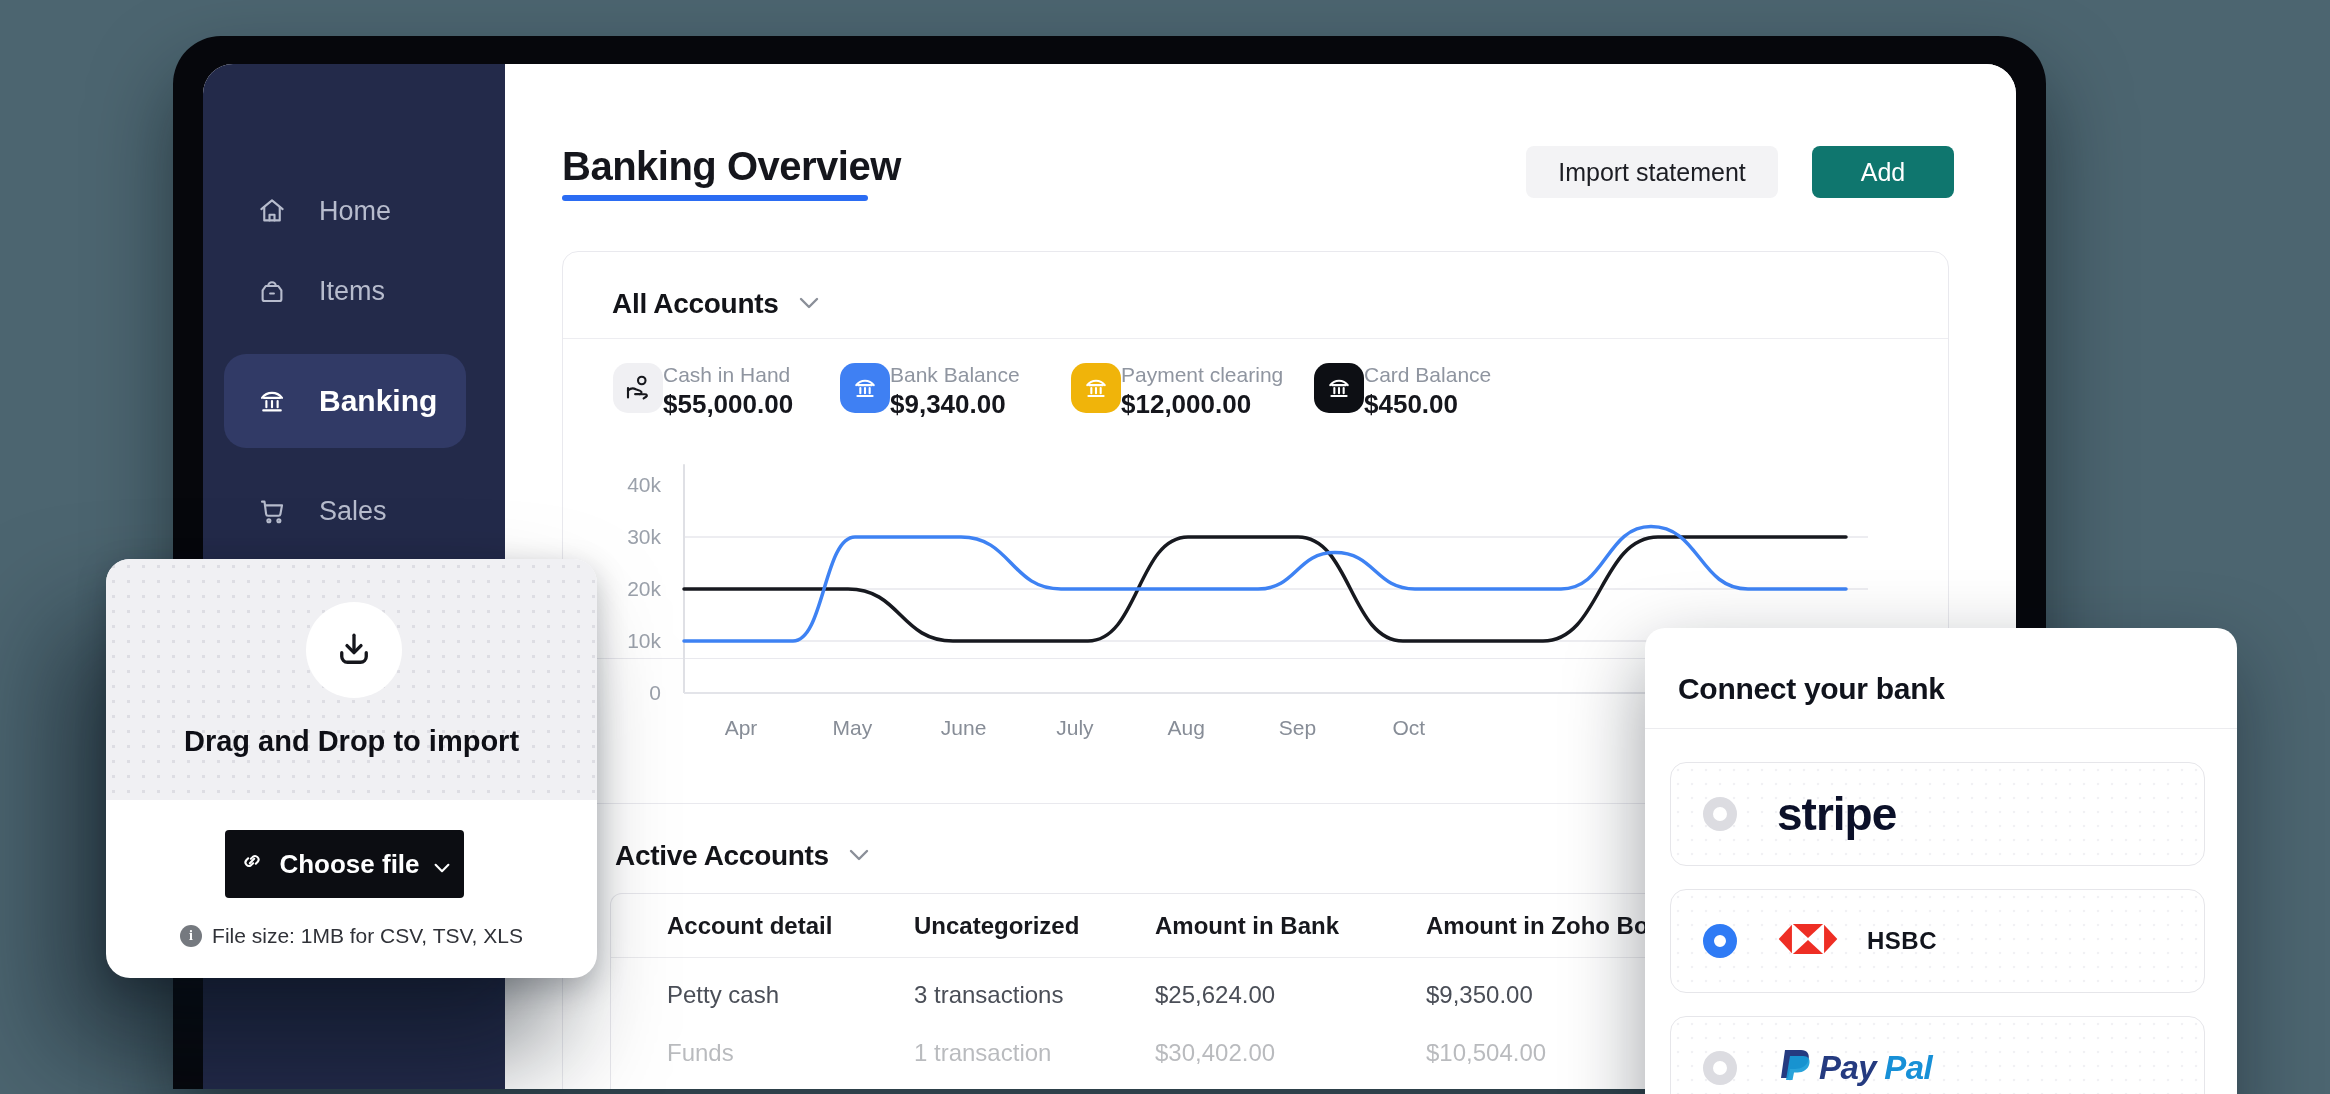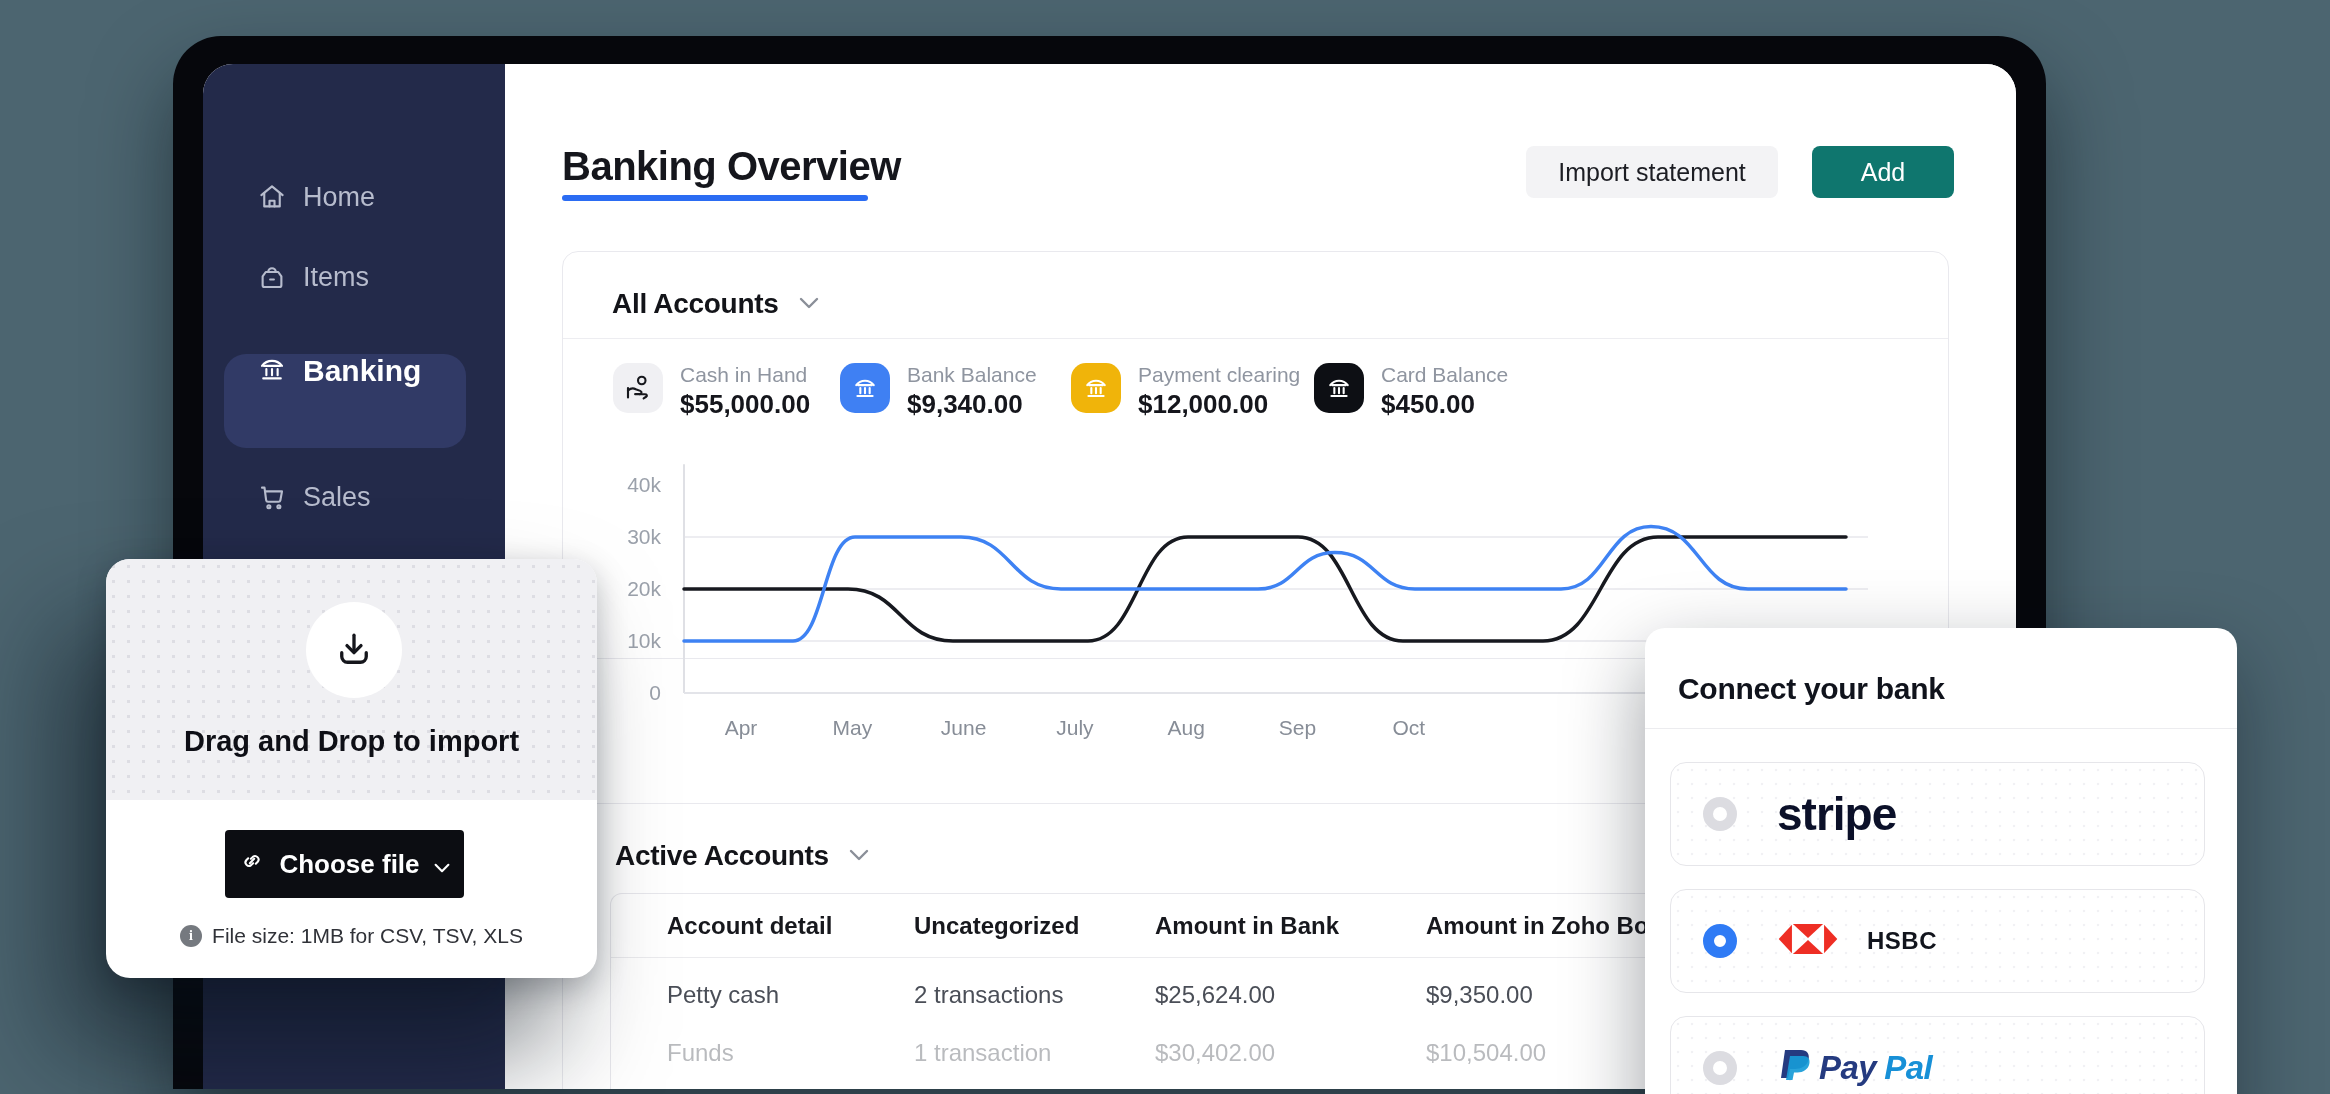--- a/index.html
+++ b/index.html
@@ -17,21 +17,21 @@
     box-shadow:0 40px 80px rgba(5,15,22,.5);
   }
   .app{
     width:100%;height:100%;background:#ffffff;
     border-radius:30px 30px 0 0;overflow:hidden;display:flex;
   }
   
   .sidebar{width:302px;min-width:302px;background:#232a4a;position:relative;}
   .nav{position:absolute;top:118px;left:0;right:0;}
   .nav-item{
-    display:flex;gap:16px;height:58px;
+    display:flex;align-items:center;gap:32px;height:58px;
     padding-left:54px;color:#b7bccd;font-size:27px;cursor:pointer;
   }
   .nav-item .nv-icon{width:30px;height:30px;display:flex;align-items:center;justify-content:center;}
   .nav-item.spacer{height:22px;}
   .nav-item.active{
     margin:12px 0 12px 21px;width:242px;height:94px;padding-left:33px;
     background:#313a66;border-radius:22px;color:#ffffff;
     font-size:30px;font-weight:700;box-sizing:border-box;
   }
   
@@ -40,21 +40,21 @@
   .title-underline{position:absolute;left:57px;top:131px;width:306px;height:6px;background:#2b6cf3;border-radius:3px;}
   .btn{position:absolute;top:82px;height:52px;border-radius:8px;display:flex;align-items:center;justify-content:center;font-size:25px;cursor:pointer;box-sizing:border-box;}
   .btn-import{left:1021px;width:252px;background:#f3f3f5;color:#1c1d23;font-weight:500;}
   .btn-add{left:1307px;width:142px;background:#0f766e;color:#ffffff;font-weight:500;}
   
   .card{position:absolute;background:#fff;border:1.5px solid #e9e9ee;box-sizing:border-box;}
   .card1{left:57px;top:187px;width:1387px;height:408px;border-radius:16px;}
   .card-head{position:absolute;left:49px;top:36px;display:flex;align-items:center;gap:20px;}
   .card-head .ttl{font-size:28px;font-weight:700;color:#131419;letter-spacing:-.3px;}
   .hdiv{position:absolute;left:0;right:0;height:1px;background:#ededf1;}
-  .sum-item{position:absolute;top:111px;display:flex;gap:17px;}
+  .sum-item{position:absolute;top:111px;display:flex;}
   .chip{width:50px;height:50px;border-radius:15px;display:flex;align-items:center;justify-content:center;}
   .sum-txt .lb{font-size:21px;color:#8f95a0;line-height:24px;}
   .sum-txt .vl{font-size:26px;font-weight:700;color:#15161c;line-height:30px;margin-top:2px;}
   
   .card2{left:57px;top:739px;width:1387px;height:364px;border-radius:16px 16px 0 0;border-bottom:none;}
   .tablecard{position:absolute;left:47px;top:89px;width:1300px;height:270px;border:1.5px solid #e7e7ec;border-bottom:none;border-radius:12px 12px 0 0;overflow:hidden;background:#fff;}
   .trow{display:grid;grid-template-columns:247px 241px 271px 1fr;padding-left:56px;align-items:center;}
   .thead{height:63px;font-size:24px;font-weight:700;color:#17181d;}
   .tbody-row{height:58px;font-size:24px;color:#4a4e57;}
   .tbody-row.faded{opacity:.38;}
@@ -275,21 +275,21 @@
         <div class="tablecard">
           <div class="trow thead">
             <span>Account detail</span>
             <span>Uncategorized</span>
             <span>Amount in Bank</span>
             <span>Amount in Zoho Books</span>
           </div>
           <div class="tdiv"></div>
           <div class="trow tbody-row" style="margin-top:8px;">
             <span>Petty cash</span>
-            <span>2 transactions</span>
+            <span>3 transactions</span>
             <span>$25,624.00</span>
             <span>$9,350.00</span>
           </div>
           <div class="trow tbody-row faded">
             <span>Funds</span>
             <span>1 transaction</span>
             <span>$30,402.00</span>
             <span>$10,504.00</span>
           </div>
         </div>

